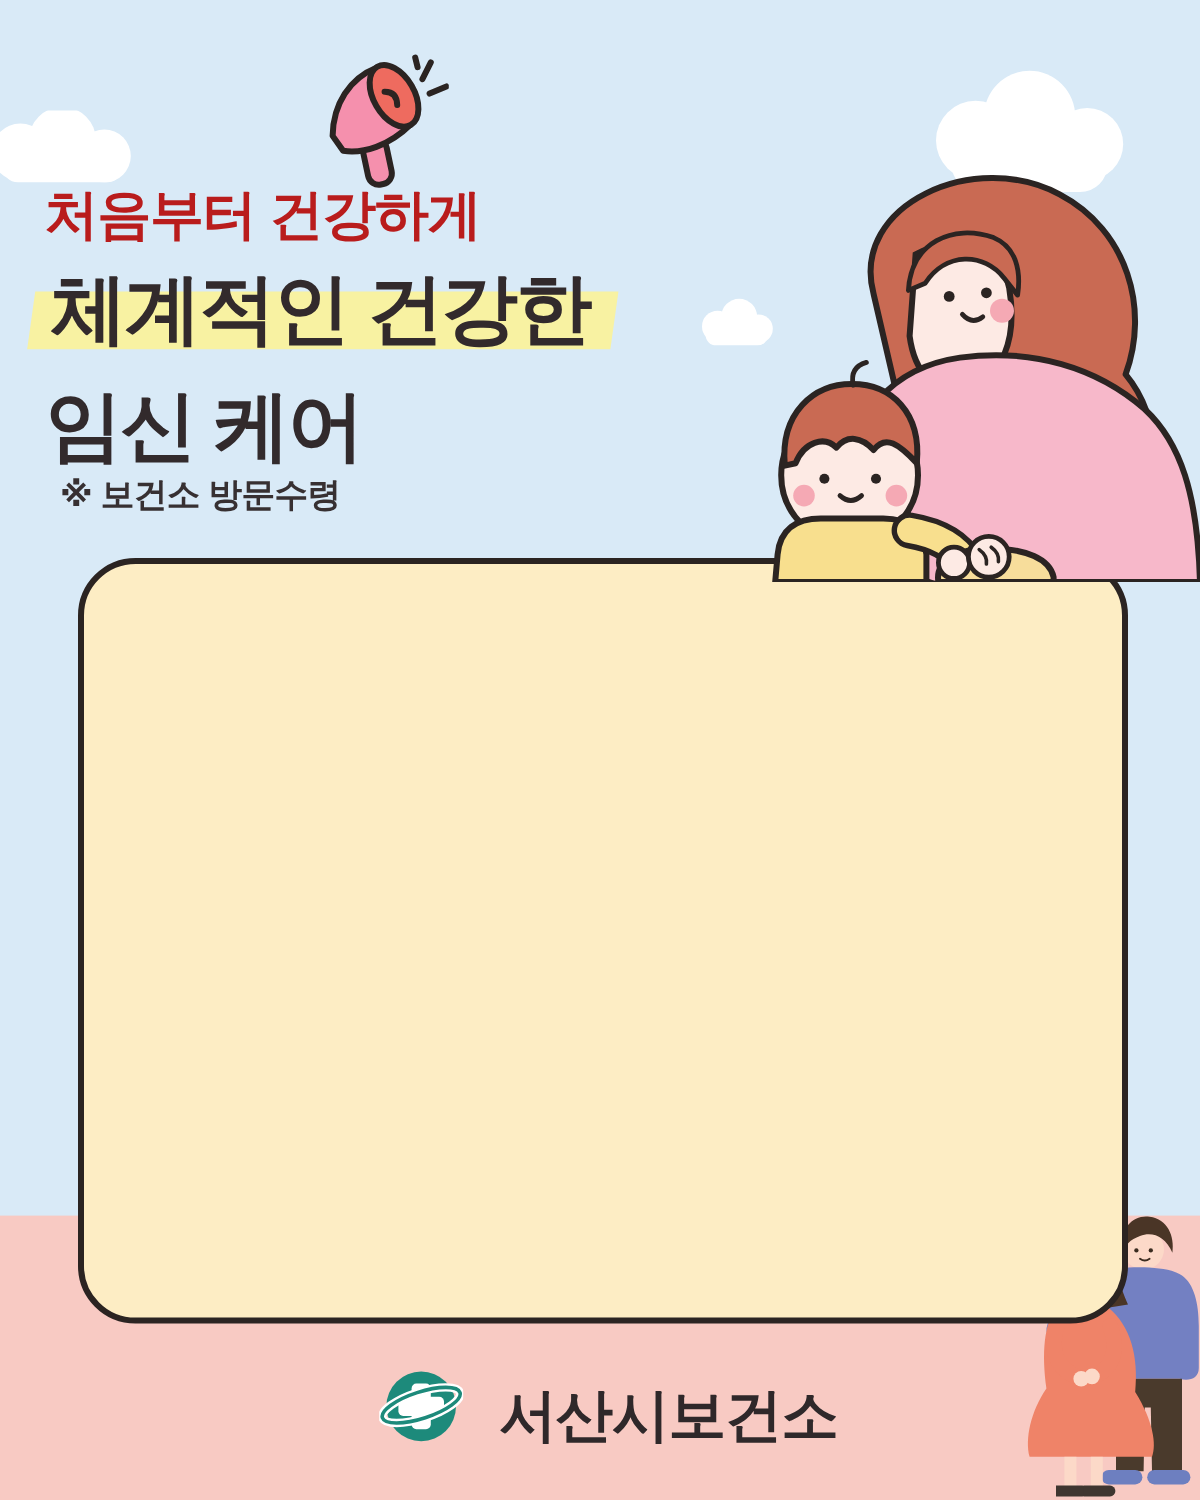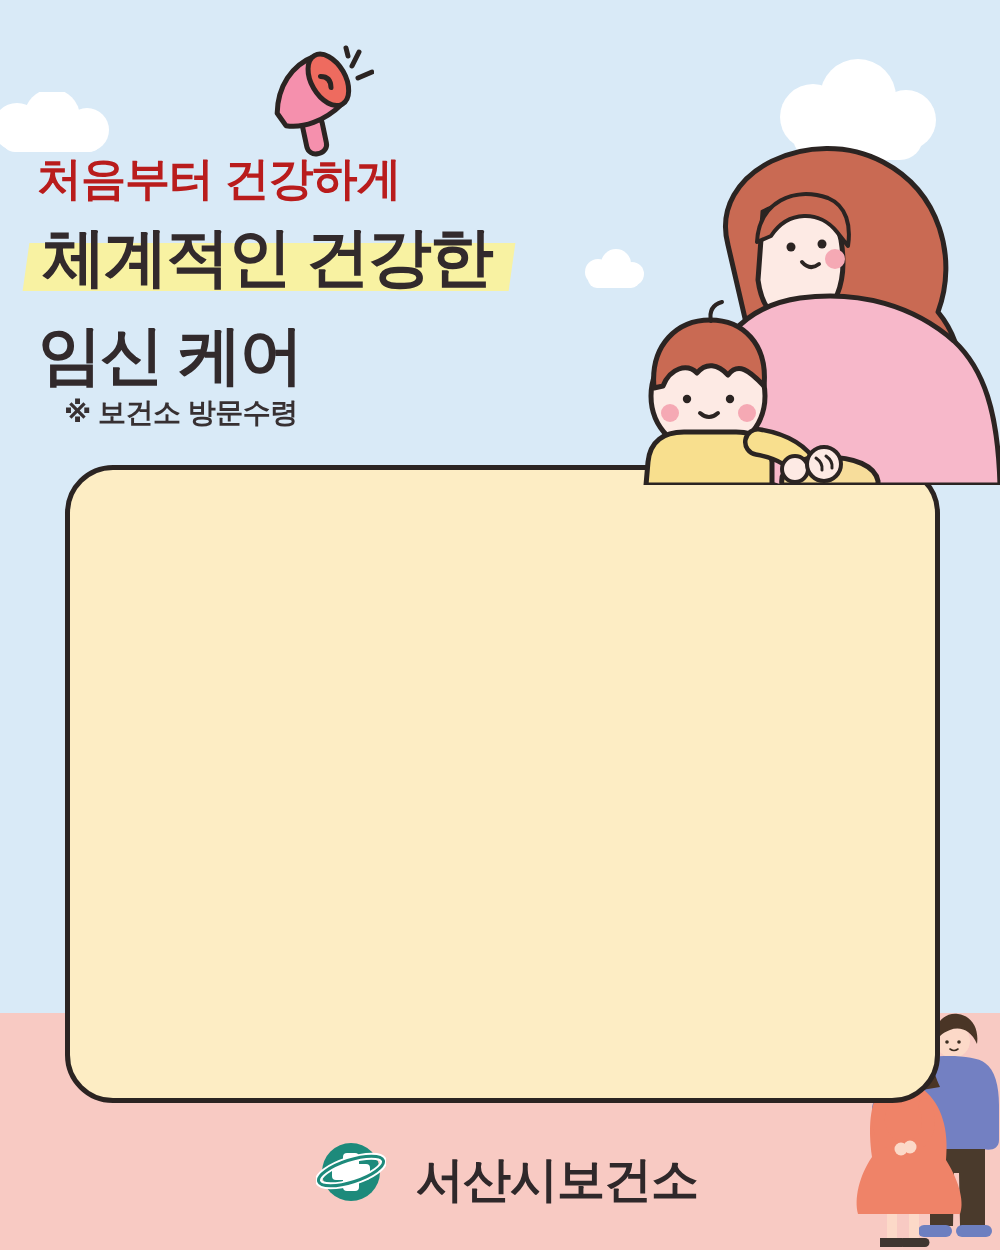--- a/index.html
+++ b/index.html
@@ -24,21 +24,21 @@
     font-size:64px; font-weight:700; color:#322a2c; letter-spacing:-2px;
     line-height:78px; white-space:nowrap;
   }
   #title1 { left:36px; top:218px; }
   #title2 { left:38px; top:298px;margin-top:18px; }
   #title1 .band { position:relative; z-index:0; padding:0 6px; }
   #title1 .band::before {
     content:""; position:absolute; left:-10px; right:-14px; top:22px; bottom:2px;
     background:#f8f2a2; transform:skewX(-8deg); z-index:-1;
   }
-  #note { left:64px; top:394px; font-size:28px; font-weight:700; color:#373032; letter-spacing:-0.5px; }
+  #note { left:50px; top:394px; font-size:28px; font-weight:700; color:#373032; letter-spacing:-0.5px; }
 
   
   #panel {
     left:65px; top:465px; width:875px; height:638px;
     background:#fdedc4; border:5px solid #2b2422; border-radius:48px;
   }
   .card {
     position:absolute; background:#ffffff; border-radius:34px;
   }
   #card-0 { left:92px;  top:487px; width:398px; height:260px; }

